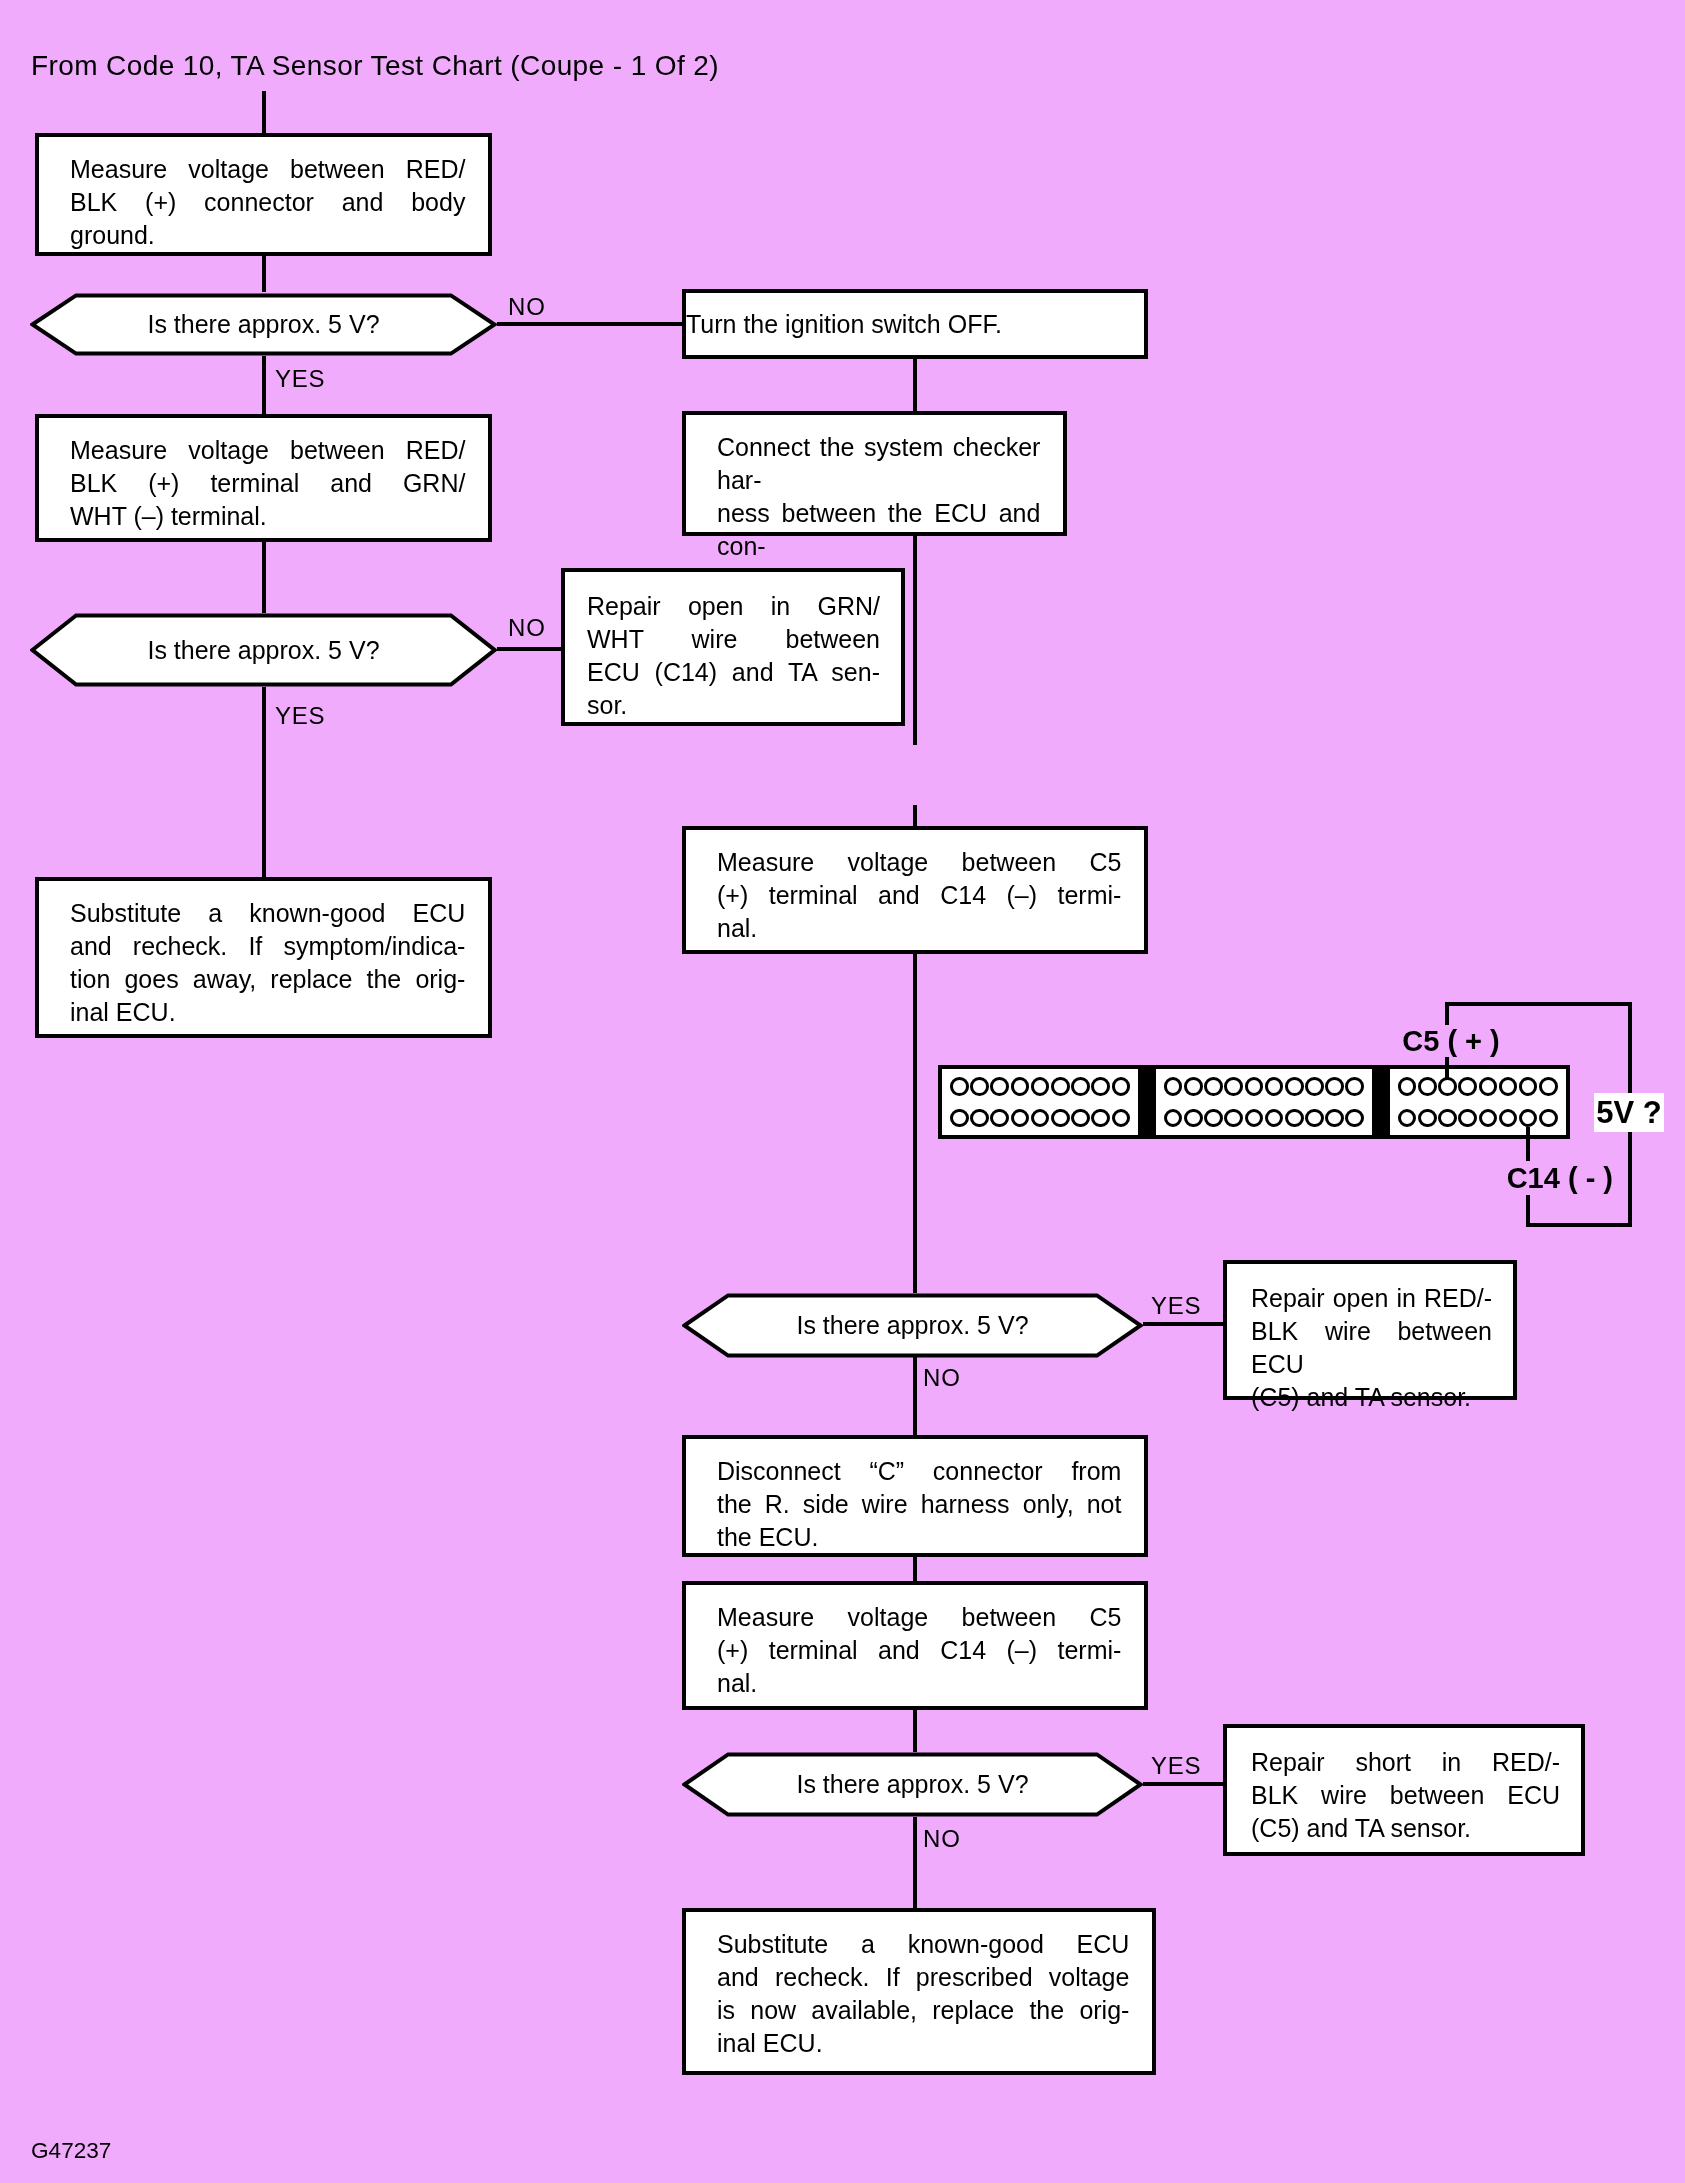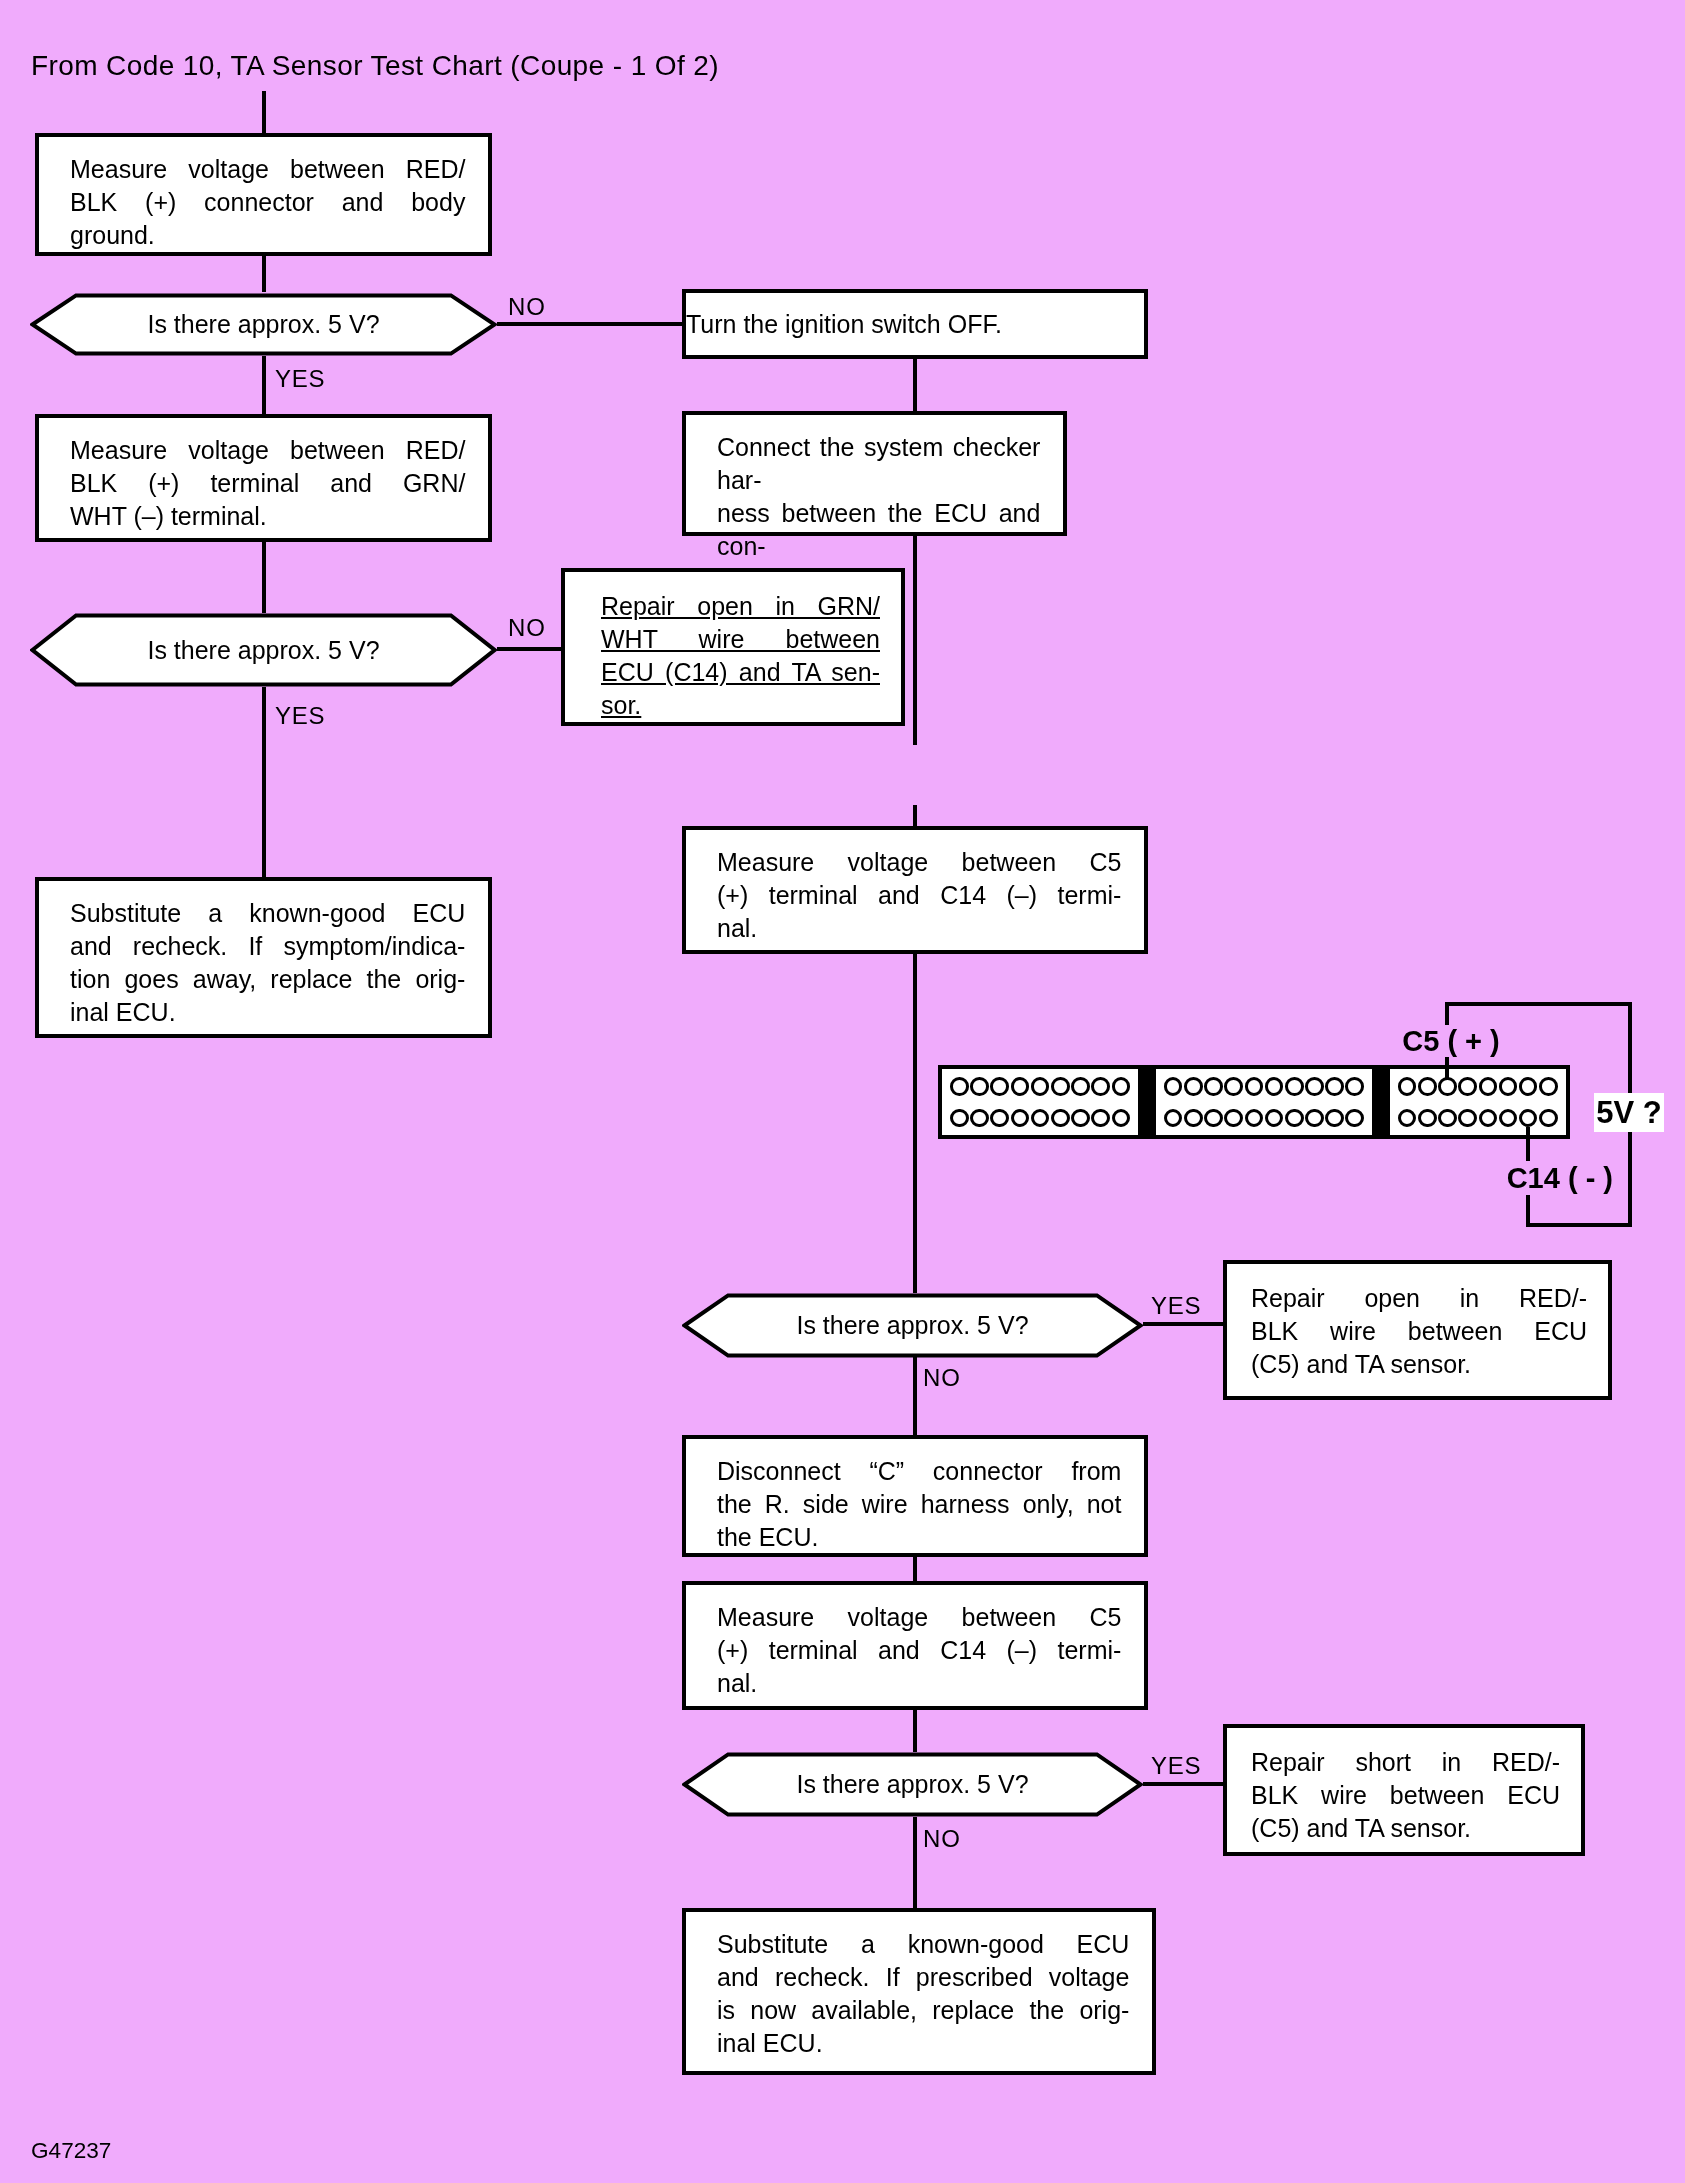--- a/index.html
+++ b/index.html
@@ -145,21 +145,21 @@
     <div class="txt">
         <div class="line">Connect the system checker har-</div>
         <div class="line">ness between the ECU and con-</div>
         <div class="line">nector.</div>
       </div>
   </div>
 
   <div class="ln v" style="left:913px;top:536px;height:209px;"></div>
 
   <div class="box jt" style="left:561px;top:568px;width:344px;height:158px;">
-    <div class="txt" style="padding:18px 21px 0 36px;text-decoration:underline;">
+    <div class="txt" style="padding:18px 21px 0 22px;">
         <div class="line">Repair open in GRN/</div>
         <div class="line">WHT wire between</div>
         <div class="line">ECU (C14) and TA sen-</div>
         <div class="line">sor.</div>
       </div>
   </div>
 
   <div class="ln v" style="left:262px;top:542px;height:71px;"></div>
 
   <div class="hex" style="left:30px;top:613px;width:467px;height:74px;">
@@ -286,21 +286,21 @@
   <div class="hex" style="left:682px;top:1293px;width:461px;height:65px;">
     <svg viewBox="0 0 570 80" preserveAspectRatio="none">
       <polygon points="3,40 57,3 513,3 567,40 513,77 57,77"></polygon>
     </svg>
     <div class="hex-label">Is there approx. 5 V?</div>
   </div>
   <div class="branch" style="left:1151px;top:1292px;">YES</div>
   <div class="ln h" style="left:1143px;top:1322px;width:80px;"></div>
   <div class="branch" style="left:923px;top:1364px;">NO</div>
 
-  <div class="box jt" style="left:1223px;top:1260px;width:389px;height:140px;">
+  <div class="box jt" style="left:1223px;top:1260px;width:294px;height:140px;">
     <div class="txt" style="padding:18px 21px 0 24px;">
         <div class="line">Repair open in RED/-</div>
         <div class="line">BLK wire between ECU</div>
         <div class="line">(C5) and TA sensor.</div>
       </div>
   </div>
 
   <div class="ln v" style="left:913px;top:1357px;height:78px;"></div>
 
   <div class="box jt" style="left:682px;top:1435px;width:466px;height:122px;">

